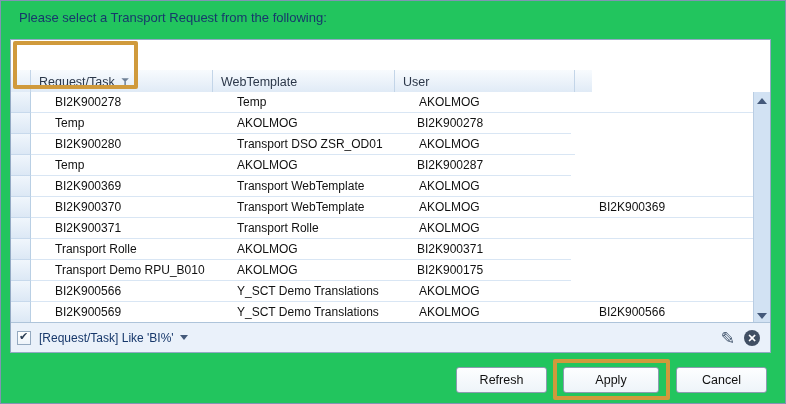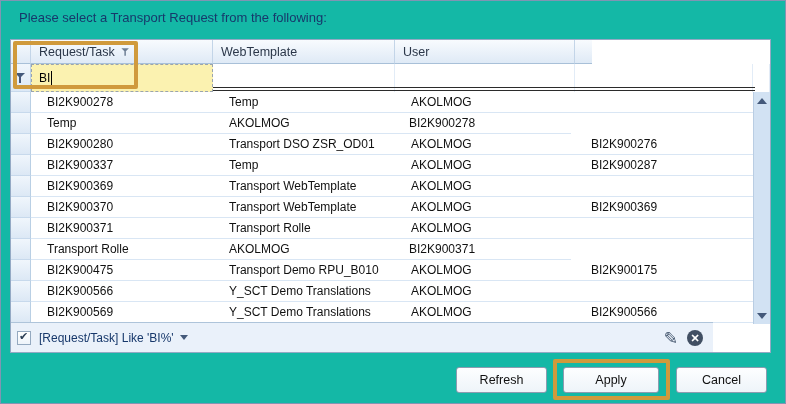--- a/index.html
+++ b/index.html
@@ -1,26 +1,26 @@
 <!DOCTYPE html>
 <html><head>
 <meta charset="utf-8">
 <style>
   * { box-sizing: border-box; margin: 0; padding: 0; }
   html,body { width:786px; height:404px; overflow:hidden;
     font-family:"Liberation Sans", sans-serif; }
-  .dialog { position:absolute; inset:0; background:#14b8a6; border:1px solid #8095B3; }
+  .dialog { position:absolute; inset:0; background:#22c55e; border:1px solid #8095B3; }
 
   .title { position:absolute; left:18px; top:9px; font-size:13px; color:#17386B; }
 
   
   .grid { position:absolute; left:9px; top:38px; width:761px; height:314px;
     background:#fff; border:1px solid #93A9C4; }
 
-  .hdr-row { display:flex; height:24px; }
+  .hdr-row { display:flex; height:24px;margin-top:30px; }
   .hdr-cell { background:linear-gradient(#f8fbfe,#dfeaf6); border-right:1px solid #c3d5e8;
     border-bottom:1px solid #a8c0d8; font-size:12.5px; color:#2b3749;
     display:flex; align-items:center; padding-left:8px; position:relative; }
   .c-ind  { width:20px; padding-left:0; }
   .c-req  { width:182px; }
   .c-desc { width:182px; }
   .c-user { width:180px; }
   .c-high { width:178px; }
   .c-corner { width:17px; padding-left:0; border-right:none; }
 
@@ -45,36 +45,36 @@
   .dbl-line { position:absolute; left:202px; top:23px; width:542px; height:4px;
     border-top:1px solid #2b2b2b; border-bottom:1px solid #2b2b2b; pointer-events:none; }
 
   
   .data-area { position:absolute; left:0; top:52px; width:742px; height:232px;
     overflow:hidden; background:#fff; }
   .row { display:flex; height:21px; }
   .row .ind { width:20px; background:linear-gradient(#f0f6fc,#dce8f5);
     border-right:1px solid #b9cfe4; border-bottom:1px solid #c7d9ec; }
   .row .cell { font-size:12px; color:#111; border-bottom:1px solid #d9e6f4;
-    display:flex; align-items:center; padding-left:16px; white-space:nowrap; overflow:hidden; }
+    display:flex; align-items:center; padding-left:24px; white-space:nowrap; overflow:hidden; }
   .row .w-req{width:182px} .row .w-desc{width:182px} .row .w-user{width:180px} .row .w-high{width:178px}
 
   
   .vscroll { position:absolute; top:52px; right:0; width:17px; height:232px;
     background:#d2e2f3; border-left:1px solid #b9cde3; }
   .sb-btn { position:absolute; left:0; width:16px; height:17px; display:flex;
     align-items:center; justify-content:center; }
   .sb-up{top:0} .sb-down{bottom:0}
   .tri-up { width:0; height:0; border-left:5px solid transparent; border-right:5px solid transparent;
     border-bottom:6px solid #44597A; }
   .tri-down { width:0; height:0; border-left:5px solid transparent; border-right:5px solid transparent;
     border-top:6px solid #44597A; }
 
   
-  .flt-panel { position:absolute; left:0; bottom:0; width:702px; height:30px;
+  .flt-panel { position:absolute; left:0; bottom:0; width:759px; height:30px;
     background:#EAF1FA; border-top:1px solid #aec4da; display:flex; align-items:center;text-align:center; }
   .chk { width:14px; height:14px; margin-left:6px; background:linear-gradient(#fff,#eef4fa);
     border:1px solid #94a9c0; position:relative; }
   .chk::after { content:'✔'; position:absolute; left:1px; top:-2px; font-size:11px; color:#2d3f55; }
   .flt-text { margin-left:8px; font-size:12px; color:#17386B; }
   .dd-arrow { width:0; height:0; margin-left:6px; border-left:4px solid transparent;
     border-right:4px solid transparent; border-top:5px solid #44597A; display:inline-block; }
   .panel-icons { position:absolute; right:10px; top:0; height:30px; display:flex;
     align-items:center; gap:9px; }
   .pencil { font-size:17px; color:#3d5068; line-height:1; }
@@ -145,25 +145,23 @@
           <div class="ind"></div>
           <div class="cell w-desc">Temp</div>
           <div class="cell w-user">AKOLMOG</div>
           <div class="cell w-high">BI2K900278</div>
         </div>
         <div class="row">
           <div class="ind"></div>
           <div class="cell w-req">BI2K900280</div>
           <div class="cell w-desc">Transport DSO ZSR_OD01</div>
           <div class="cell w-user">AKOLMOG</div>
-          <div class="cell w-high">BI2K900276</div>
-        </div>
-        <div class="row">
-          <div class="ind"></div>
-          <div class="cell w-req">BI2K900337</div>
+        </div>
+        <div class="row">
+          <div class="ind"></div>
           <div class="cell w-desc">Temp</div>
           <div class="cell w-user">AKOLMOG</div>
           <div class="cell w-high">BI2K900287</div>
         </div>
         <div class="row">
           <div class="ind"></div>
           <div class="cell w-req">BI2K900369</div>
           <div class="cell w-desc">Transport WebTemplate</div>
           <div class="cell w-user">AKOLMOG</div>
           <div class="cell w-high"></div>
@@ -183,21 +181,20 @@
           <div class="cell w-high"></div>
         </div>
         <div class="row">
           <div class="ind"></div>
           <div class="cell w-desc">Transport Rolle</div>
           <div class="cell w-user">AKOLMOG</div>
           <div class="cell w-high">BI2K900371</div>
         </div>
         <div class="row">
           <div class="ind"></div>
-          <div class="cell w-req">BI2K900475</div>
           <div class="cell w-desc">Transport Demo RPU_B010</div>
           <div class="cell w-user">AKOLMOG</div>
           <div class="cell w-high">BI2K900175</div>
         </div>
         <div class="row">
           <div class="ind"></div>
           <div class="cell w-req">BI2K900566</div>
           <div class="cell w-desc">Y_SCT Demo Translations</div>
           <div class="cell w-user">AKOLMOG</div>
           <div class="cell w-high"></div>

